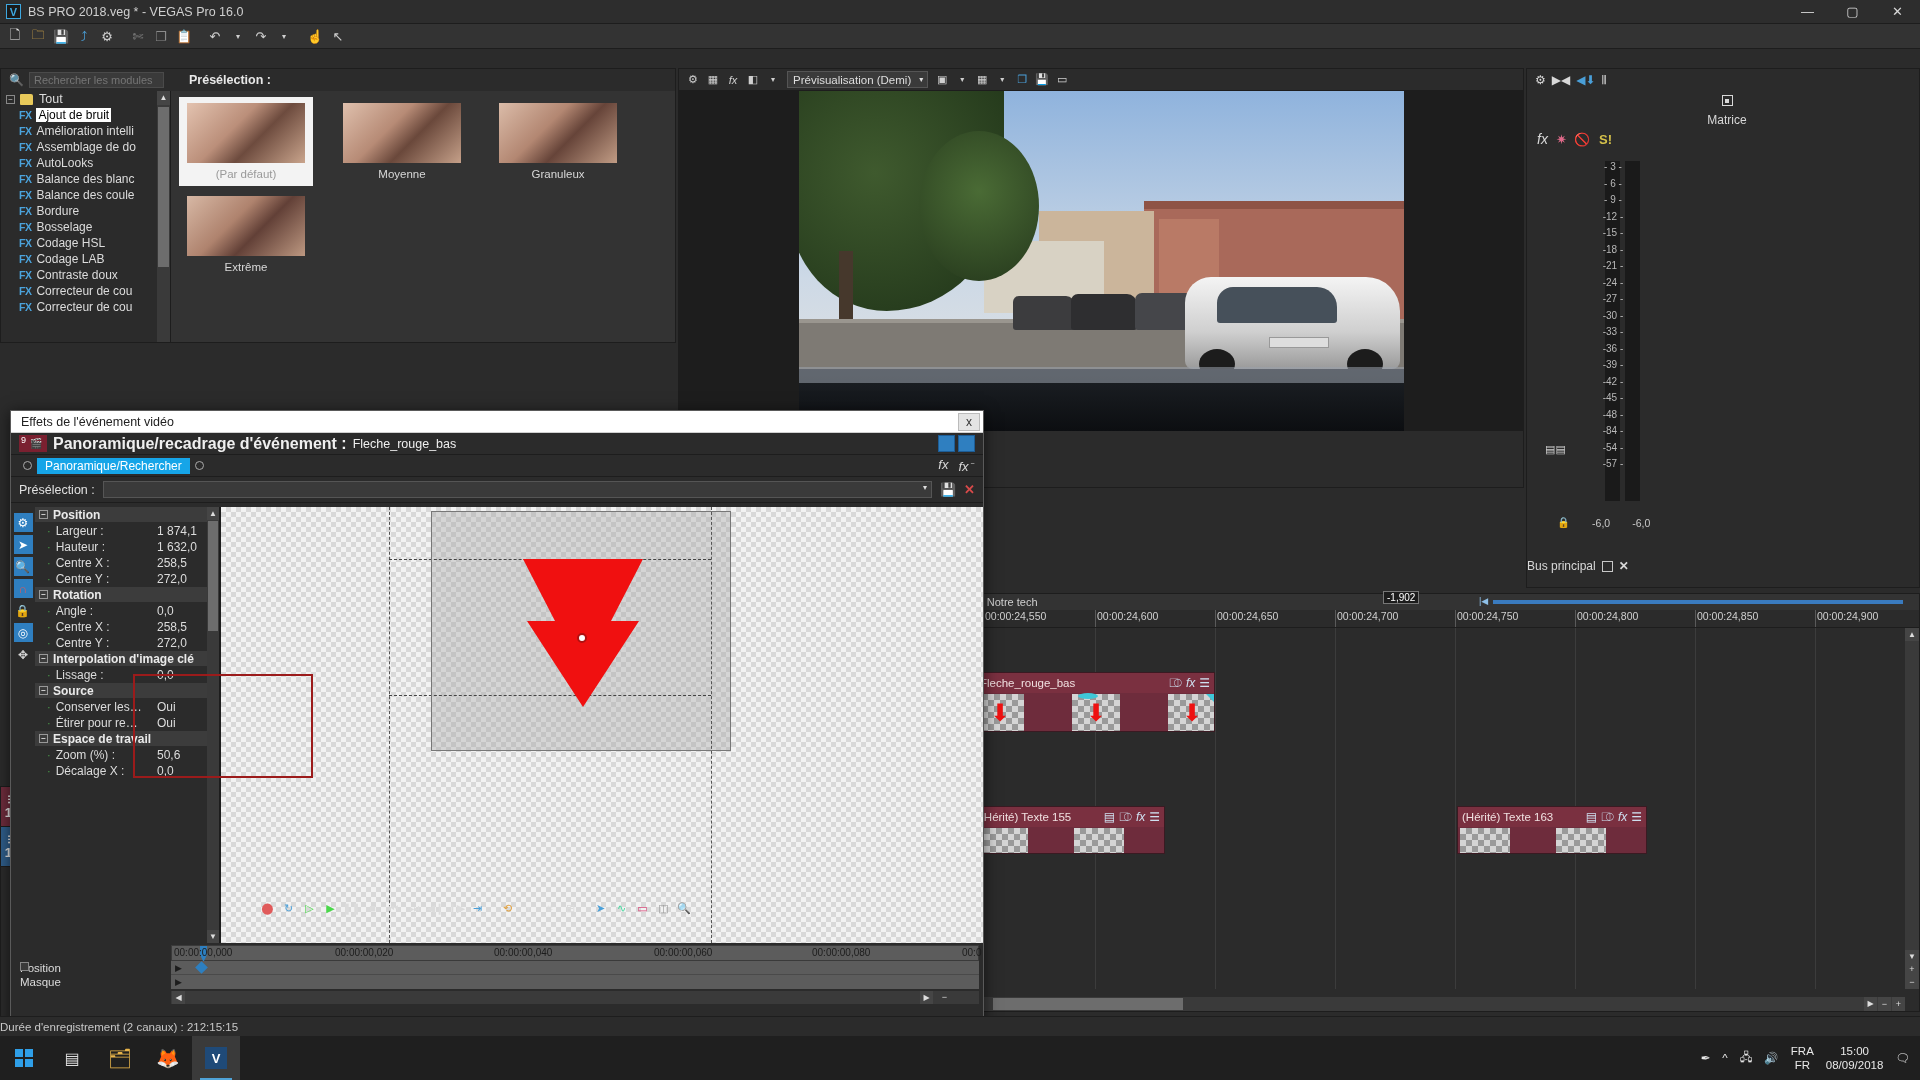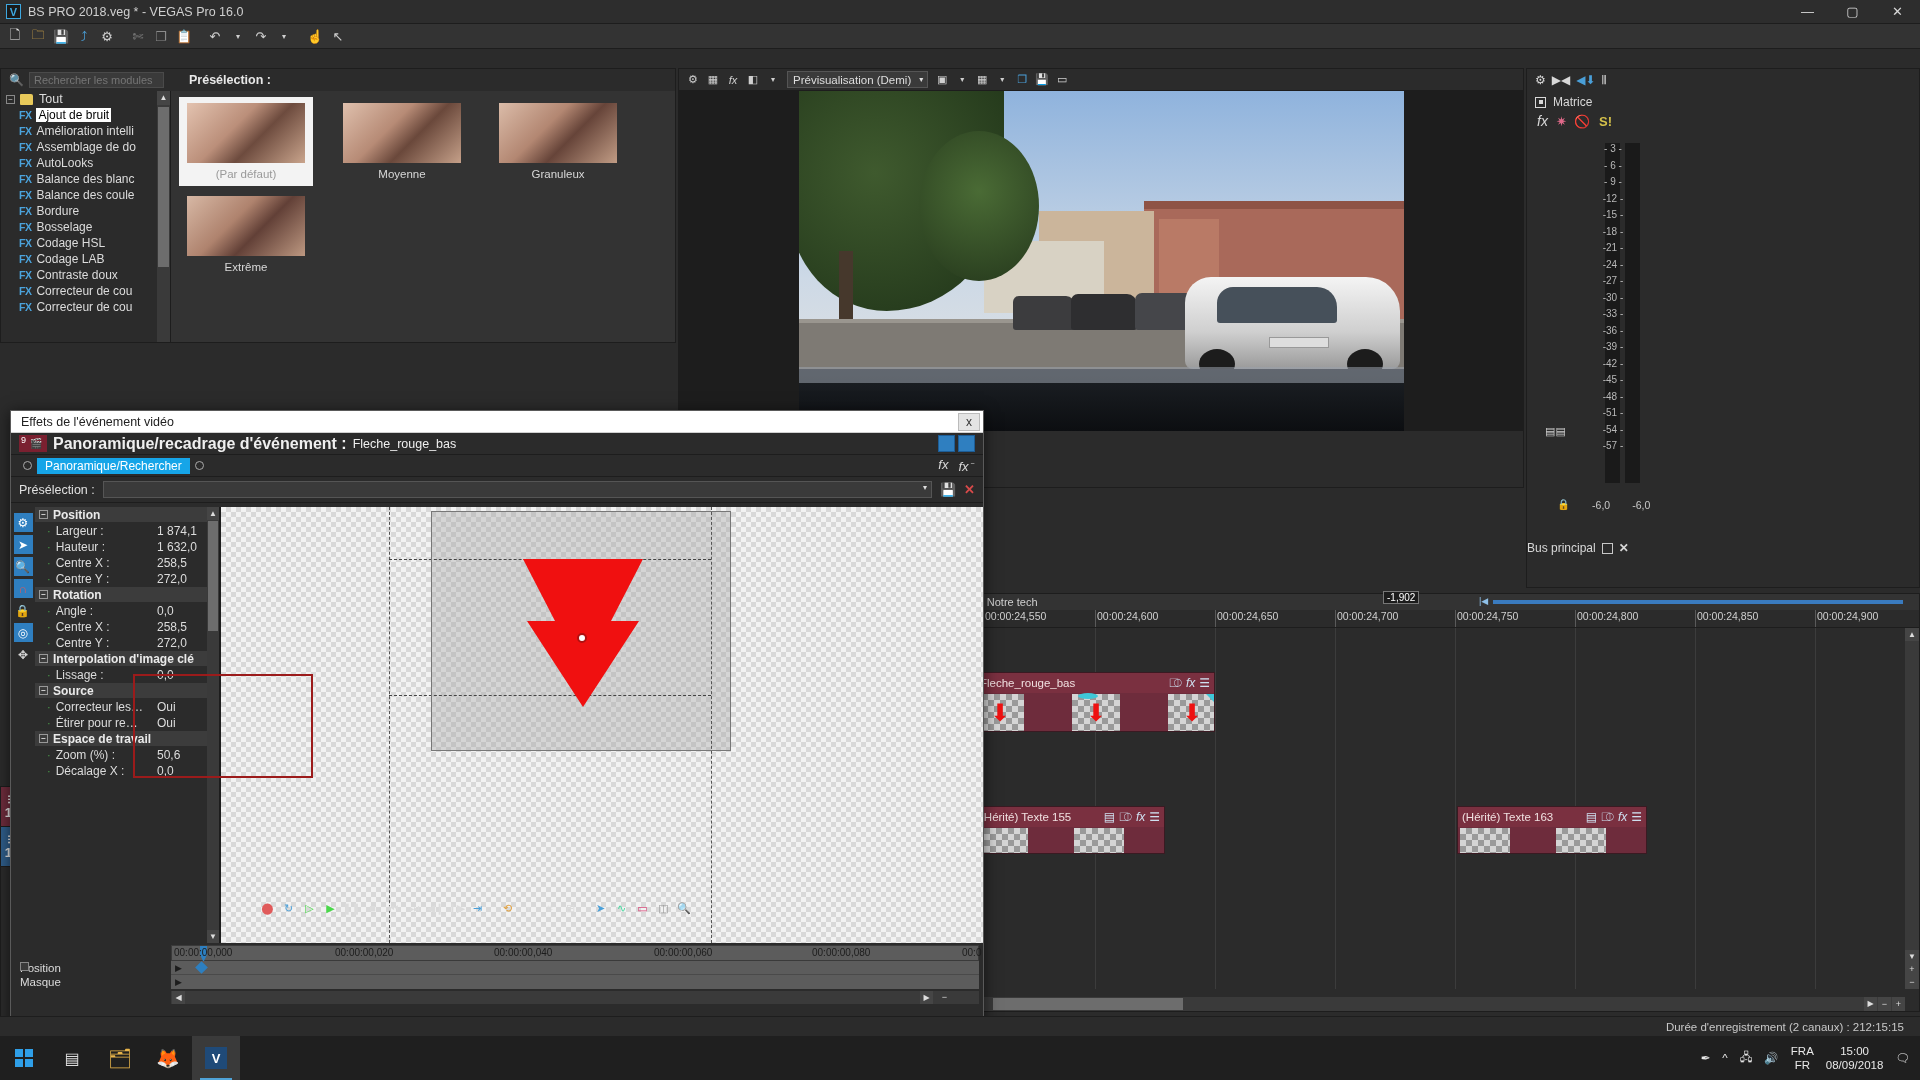--- a/index.html
+++ b/index.html
@@ -96,21 +96,21 @@
   .pv-info .k { display:inline-block; width:62px; color:#d8d8d8; }
   .pv-info .v { color:#d8d8d8; }
   .pv-info .v.orange { color:#d88a3a; }
 
   
   .scope-panel { position:absolute; left:1526px; top:0; right:0; height:520px;
      background:#2b2b2b; border:1px solid #1d1d1d; }
   .sc-toolbar { height:22px; display:flex; align-items:center; gap:6px;
      padding-left:8px; }
   .sc-row { display:flex; align-items:center; gap:7px; padding:4px 0 2px 8px;
-     font-size:12px; }
+     font-size:12px;flex-direction:column; }
   .sc-box { width:11px; height:11px; border:1.5px solid #d8d8d8;
      display:flex; align-items:center; justify-content:center; }
   .sc-box i { width:4px; height:4px; background:#d8d8d8; display:block; }
   .sc-icons { display:flex; gap:8px; padding:2px 0 4px 10px; align-items:center; }
   .meter-area { position:relative; height:380px; margin:2px 6px 0 6px;
      background:#2b2b2b; }
   .meter-scale { position:absolute; left:28px; top:8px; width:48px;
      font-size:10px; color:#b8b8b8; text-align:center; }
   .meter-scale div { height:16.5px; }
   .meter-bar { position:absolute; top:8px; width:15px; height:340px;
@@ -269,21 +269,21 @@
      justify-content:center; position:relative; }
   .tk-app.active { background:#3a3a3a; }
   .tk-app.active:after { content:''; position:absolute; bottom:0; left:8px;
      right:8px; height:2px; background:#4fa3d8; }
   .tray { margin-left:auto; display:flex; align-items:center; gap:12px;
      padding-right:10px; font-size:11.5px; color:#e8e8e8; }
   .clock { text-align:center; line-height:14px; font-size:11.5px; }
   .lang { text-align:center; line-height:14px; font-size:11.5px; }
 
   .statusbar { position:absolute; left:0; bottom:44px; width:1920px; height:20px;
-     background:#2b2b2b; display:flex; align-items:center; justify-content:flex-end;
+     background:#2b2b2b; display:flex; align-items:center; justify-content:flex-start;
      padding-right:16px; font-size:11.5px; color:#c8c8c8;
      border-top:1px solid #1d1d1d; }
 
   .tl-transport { position:absolute; left:258px; bottom:66px; width:716px;
      height:24px; display:flex; align-items:center; gap:2px; }
   .tp { width:19px; height:19px; display:flex; align-items:center;
      justify-content:center; font-size:11px; color:#dcdcdc; }
 </style>
 </head>
 <body>
@@ -508,21 +508,21 @@
           <div>-21 -</div>
           <div>-24 -</div>
           <div>-27 -</div>
           <div>-30 -</div>
           <div>-33 -</div>
           <div>-36 -</div>
           <div>-39 -</div>
           <div>-42 -</div>
           <div>-45 -</div>
           <div>-48 -</div>
-          <div>-51 -</div>
+          <div>-84 -</div>
           <div>-54 -</div>
           <div>-57 -</div>
         </div>
         <div style="position:absolute;left:12px;top:290px;font-size:11px;color:#cfcfcf">▤▤</div>
         <div class="meter-foot">
           <span style="color:#d8d8d8">🔒</span>
           <span>-6,0</span>
           <span>-6,0</span>
         </div>
       </div>
@@ -789,21 +789,21 @@
             <span class="pn">Lissage :</span>
             <span class="pv">0,0</span>
           </div>
 
           <div class="prm-group">
             <span class="prm-exp">−</span>
             <span>Source</span>
           </div>
           <div class="prm-row">
             <span class="bullet">·</span>
-            <span class="pn">Correcteur les…</span>
+            <span class="pn">Conserver les…</span>
             <span class="pv">Oui</span>
           </div>
           <div class="prm-row">
             <span class="bullet">·</span>
             <span class="pn">Étirer pour re…</span>
             <span class="pv">Oui</span>
           </div>
 
           <div class="prm-group">
             <span class="prm-exp">−</span>

